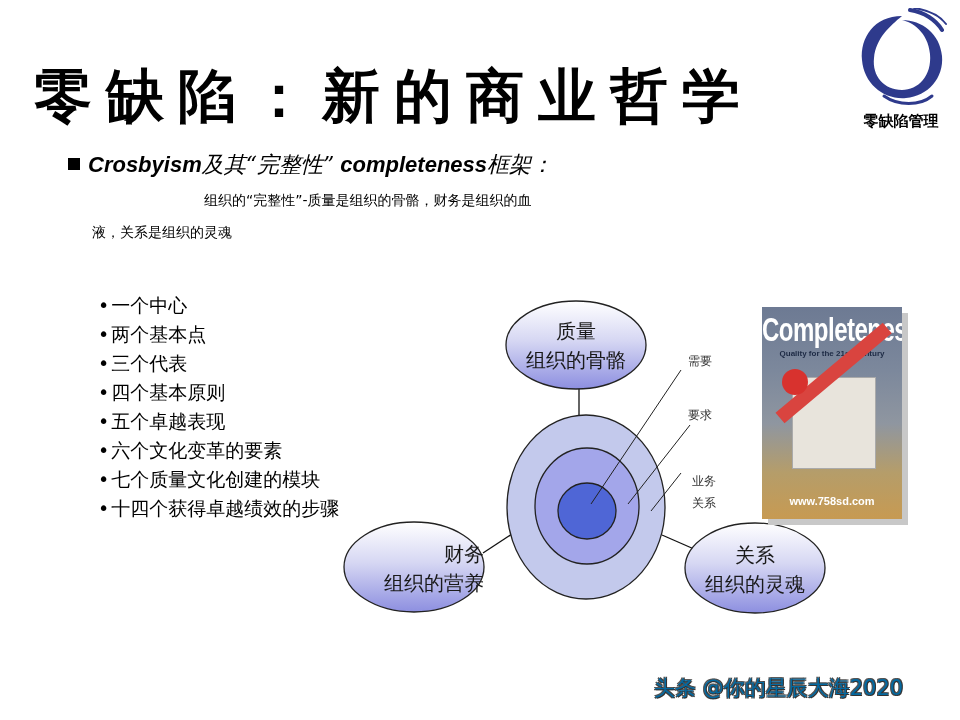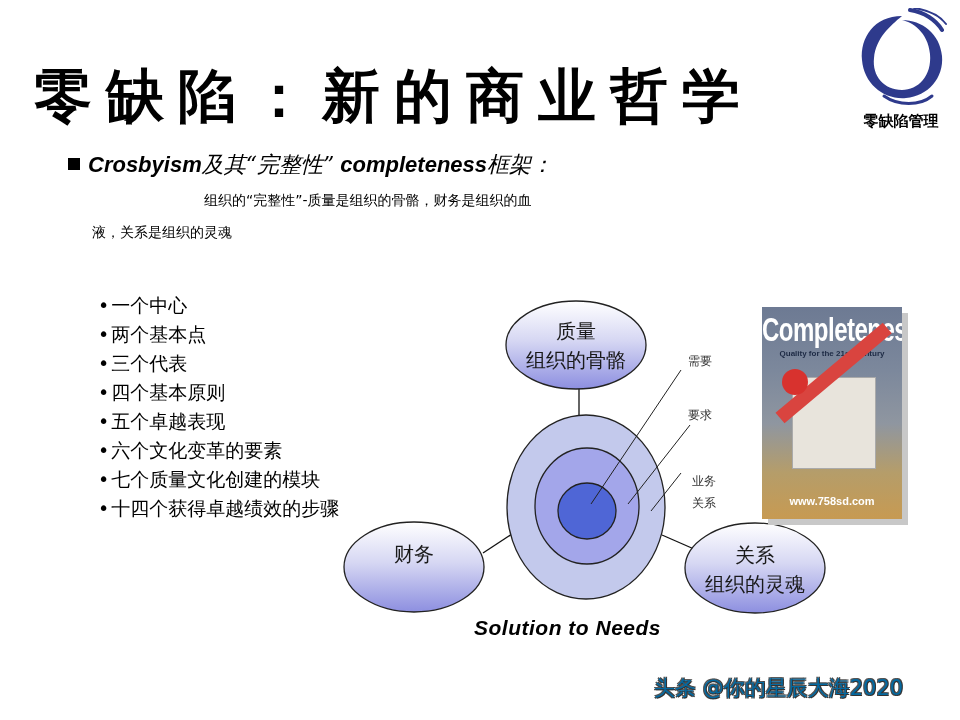--- a/index.html
+++ b/index.html
@@ -144,36 +144,36 @@
 
     <ellipse cx="576" cy="345" rx="70" ry="44" fill="url(#nodeGrad)" stroke="#222" stroke-width="1.3"></ellipse>
     <ellipse cx="414" cy="567" rx="70" ry="45" fill="url(#nodeGrad)" stroke="#222" stroke-width="1.3"></ellipse>
     <ellipse cx="755" cy="568" rx="70" ry="45" fill="url(#nodeGrad)" stroke="#222" stroke-width="1.3"></ellipse>
   </svg>
 
   <div class="ellipse-label" style="left:506px; top:317px; width:140px;">
     <div>质量</div>
     <div>组织的骨骼</div>
   </div>
-  <div class="ellipse-label" style="left:344px; top:540px; width:140px;">
+  <div class="ellipse-label" style="left:344px; top:540px; width:140px;text-align:right;">
     <div>财务</div>
+    <div>组织的营养</div>
   </div>
   <div class="ellipse-label" style="left:685px; top:541px; width:140px;">
     <div>关系</div>
     <div>组织的灵魂</div>
   </div>
 
   <div class="side-label" style="left:688px; top:350px;">需要</div>
   <div class="side-label" style="left:688px; top:404px;">要求</div>
   <div class="side-label" style="left:692px; top:454px;margin-top:16px;">
     <div>业务</div>
     <div>关系</div>
   </div>
 
-  <div class="solution">Solution to Needs</div>
 </div>
 
 <div class="book">
   <div class="book-title">Completeness</div>
   <div class="book-sub">Quality for the 21st Century</div>
   <div class="book-board"></div>
   <div class="book-arrow"></div>
   <div class="book-badge"></div>
   <div class="book-url">www.758sd.com</div>
 </div>

